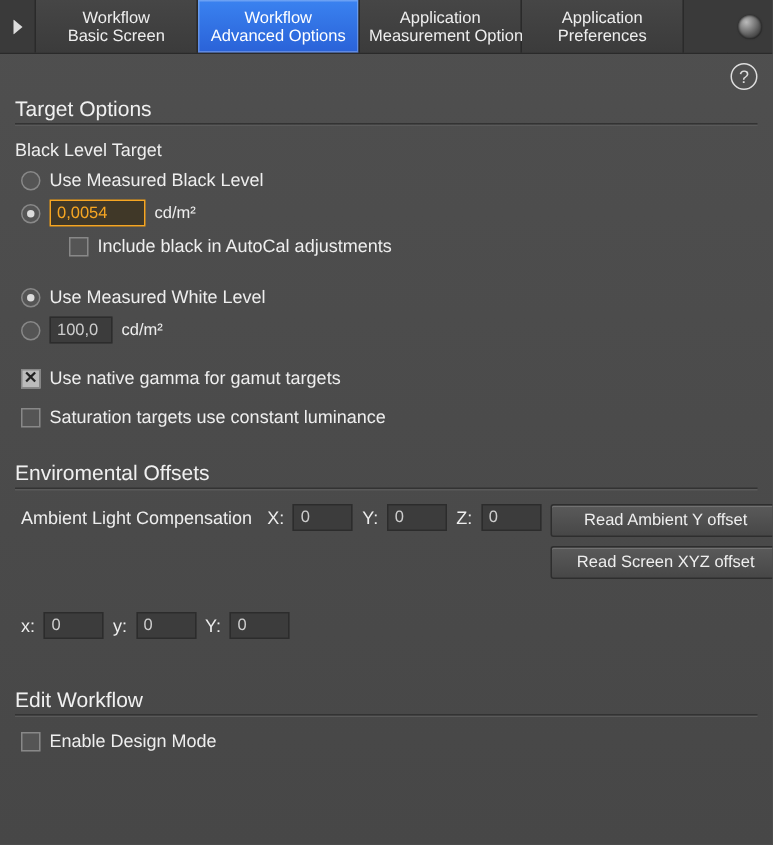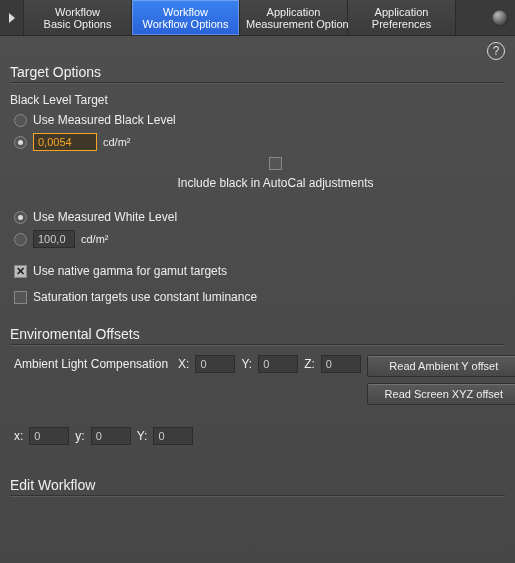--- a/index.html
+++ b/index.html
@@ -19,21 +19,21 @@
 
   .content { position:relative; flex:1; padding: 8px 10px 10px 10px; overflow:hidden; }
   .help { position:absolute; top:6px; right:10px; width:18px; height:18px; border:1.5px solid #ddd; border-radius:50%; display:flex; align-items:center; justify-content:center; font-size:12px; color:#ddd; cursor:pointer; }
 
   .section-title { font-size:14px; color:#f0f0f0; margin-top:20px; margin-bottom:2px; }
   .hr { height:1px; background:#333; margin: 2px 0 10px 0; box-shadow: 0 1px 0 #5a5a5a; }
 
   .sub-title { font-size:12px; color:#eee; margin-bottom:6px; }
 
   .row { display:flex; align-items:center; gap:6px; margin-bottom:6px; padding-left:4px; }
-  .row.indent2 { padding-left:36px;flex-direction:column; }
+  .row.indent2 { padding-left:36px; }
 
   .radio, .check { width:13px; height:13px; border:1px solid #888; background:#555; display:inline-flex; align-items:center; justify-content:center; cursor:pointer; flex-shrink:0; }
   .radio { border-radius:50%; }
   .radio .dot { width:5px; height:5px; border-radius:50%; background:#ddd; display:none; }
   .radio.checked .dot { display:block; }
   .check .x { display:none; font-size:11px; line-height:11px; color:#222; font-weight:bold; }
   .check.checked { background:#bbb; }
   .check.checked .x { display:block; }
 
   .num-input { height:18px; background:#3c3c3c; border:1px solid #2c2c2c; color:#ccc; font-size:11px; padding:0 4px; width:64px; }
@@ -52,25 +52,25 @@
 <div class="app">
 
 <div class="tabstrip">
   <div class="tab-toggle">
     <svg viewBox="0 0 10 10">
           <path d="M2 0 L8 5 L2 10 Z"></path>
         </svg>
   </div>
   <div class="tab">
     <span class="l1">Workflow</span>
-    <span class="l2">Basic Options</span>
+    <span class="l2">Basic Screen</span>
   </div>
   <div class="tab active">
     <span class="l1">Workflow</span>
-    <span class="l2">Workflow Options</span>
+    <span class="l2">Advanced Options</span>
   </div>
   <div class="tab">
     <span class="l1">Application</span>
     <span class="l2">Measurement Options</span>
   </div>
   <div class="tab">
     <span class="l1">Application</span>
     <span class="l2">Preferences</span>
   </div>
   <div class="tab-spacer"></div>
@@ -165,15 +165,19 @@
     <input class="num-input" style="width: 40px;" value="0">
     <span class="label">y:</span>
     <input class="num-input" style="width: 40px;" value="0">
     <span class="label">Y:</span>
     <input class="num-input" style="width: 40px;" value="0">
   </div>
 
   <div class="section-title" style="margin-top:32px">Edit Workflow</div>
   <div class="hr"></div>
 
+  <div class="row" style="margin-top:10px">
+    <span class="check"></span>
+    <span class="label">Enable Design Mode</span>
+  </div>
 
 </div>
 </div>
 
 </body></html>

